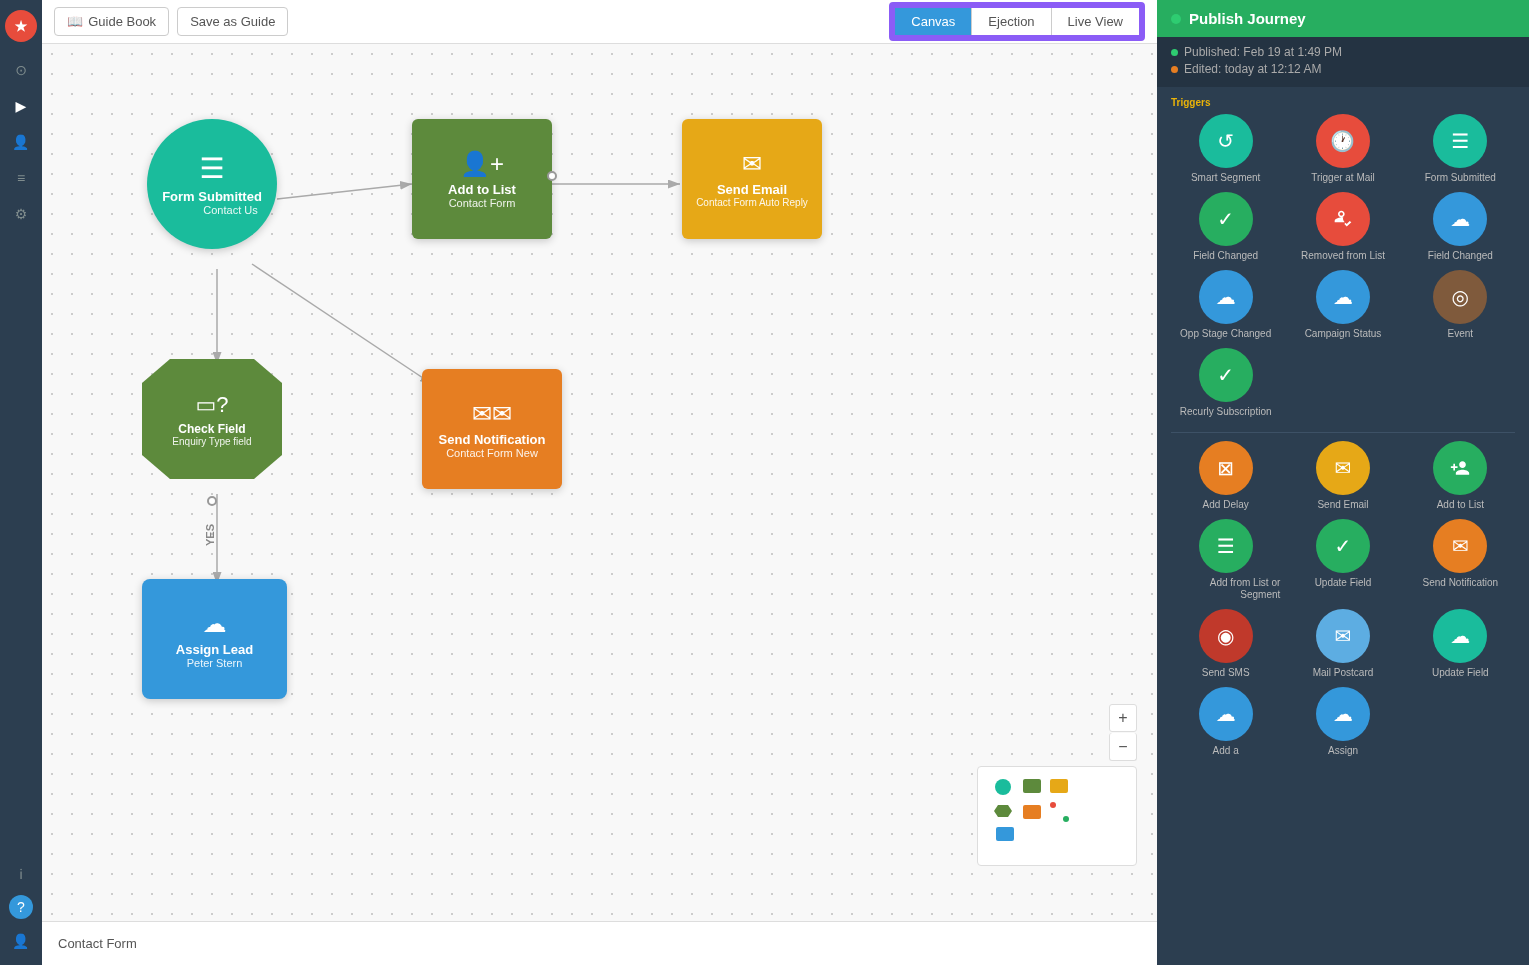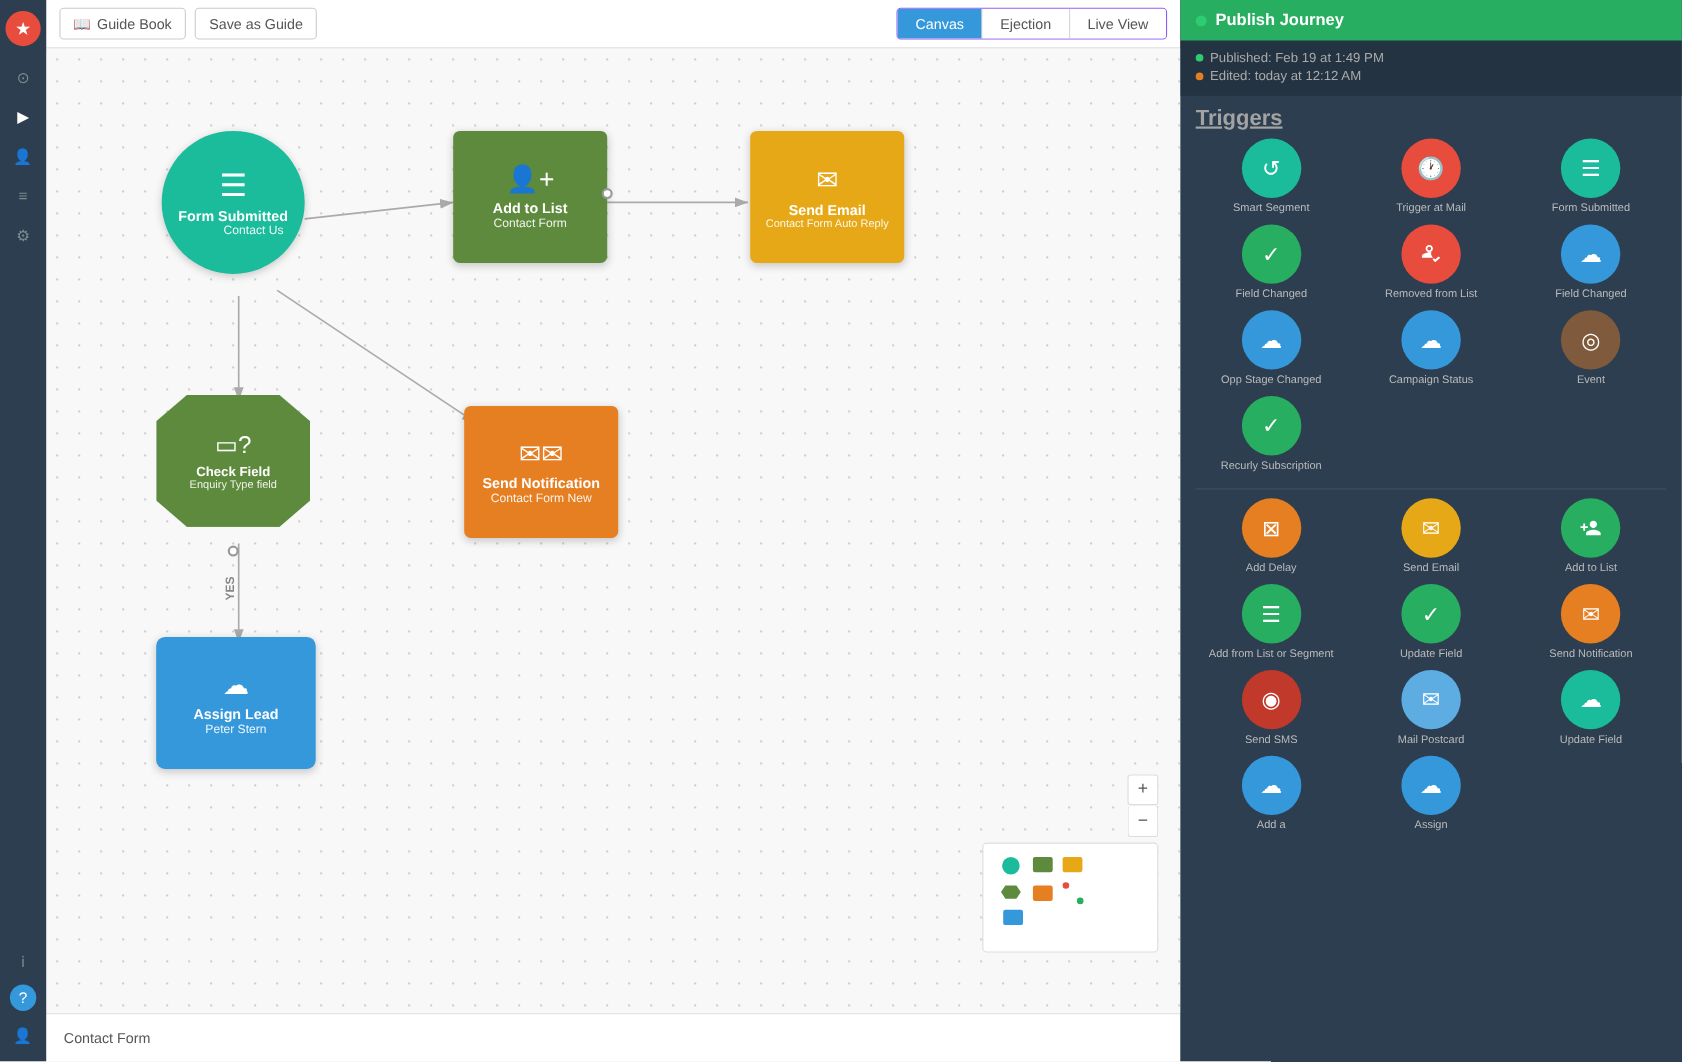--- a/index.html
+++ b/index.html
@@ -58,21 +58,21 @@
       border: 1px solid #ccc;
       border-radius: 4px;
       background: white;
       cursor: pointer;
       font-size: 13px;
       color: #555;
     }
     .top-bar-spacer { flex: 1; }
     .view-tabs {
       display: flex;
-      border: 1px solid #8b5cf6;
+      border: 6px solid #8b5cf6;
       border-radius: 4px;
       overflow: hidden;
     }
     .view-tab {
       padding: 6px 16px;
       font-size: 13px;
       cursor: pointer;
       background: white;
       color: #555;
       border: none;
@@ -212,21 +212,21 @@
       width: 28px; height: 28px;
       background: white;
       border: 1px solid #ddd;
       border-radius: 3px;
       display: flex; align-items: center; justify-content: center;
       cursor: pointer; font-size: 16px; color: #555;
     }
 
     
     .right-panel {
-      width: 456px;
+      width: 372px;
       background: #2c3e50;
       display: flex;
       flex-direction: column;
       overflow: hidden;
     }
     .right-panel-header {
       background: #27ae60;
       padding: 10px 14px;
       display: flex;
       align-items: center;
@@ -248,25 +248,24 @@
     }
     .right-panel-status .status-row {
       display: flex; align-items: center; gap: 6px;
       font-size: 12px; color: #aaa;
       margin-bottom: 3px;
     }
     .status-dot-green { width: 7px; height: 7px; border-radius: 50%; background: #2ecc71; }
     .status-dot-orange { width: 7px; height: 7px; border-radius: 50%; background: #e67e22; }
 
     .panel-section-title {
-      color: #a3a3a3;
-      font-size: 20px;
+      color: #eab308;
+      font-size: 10px;
       font-weight: bold;
       padding: 10px 14px 6px;
-      text-decoration: underline;
     }
 
     .panel-grid {
       display: grid;
       grid-template-columns: repeat(3, 1fr);
       gap: 8px;
       padding: 0 14px 10px;
     }
 
     .panel-item {

